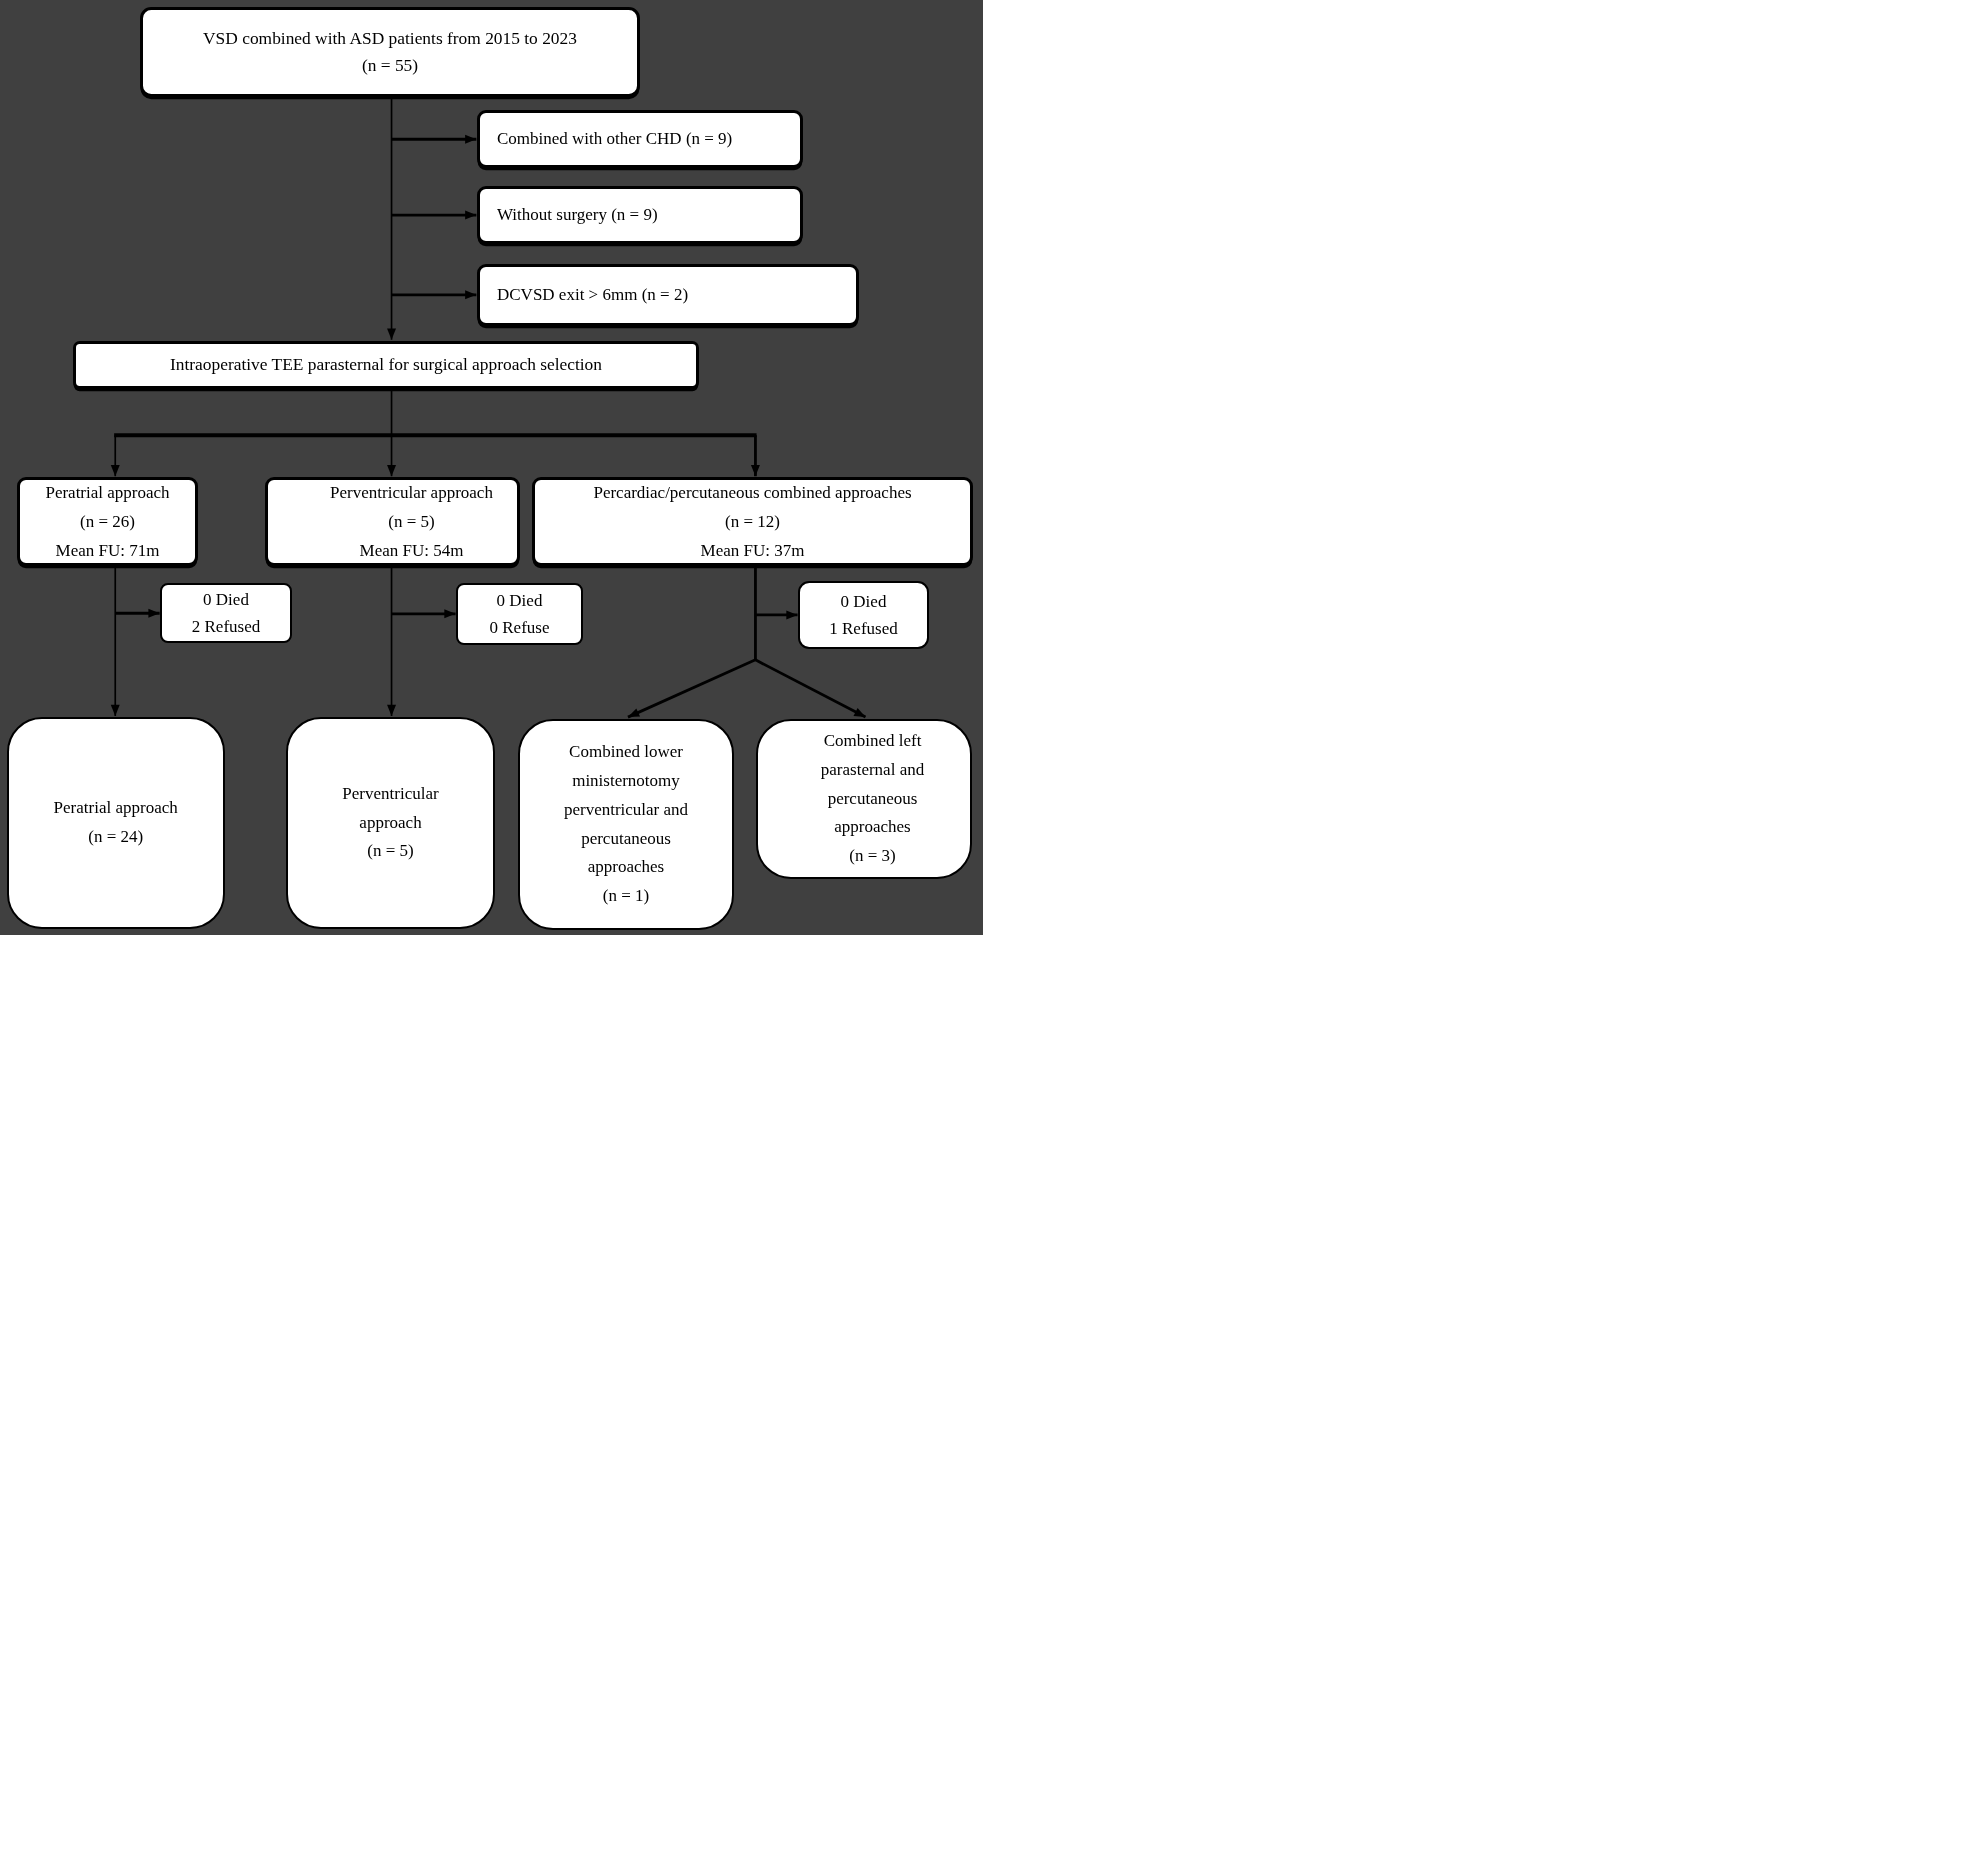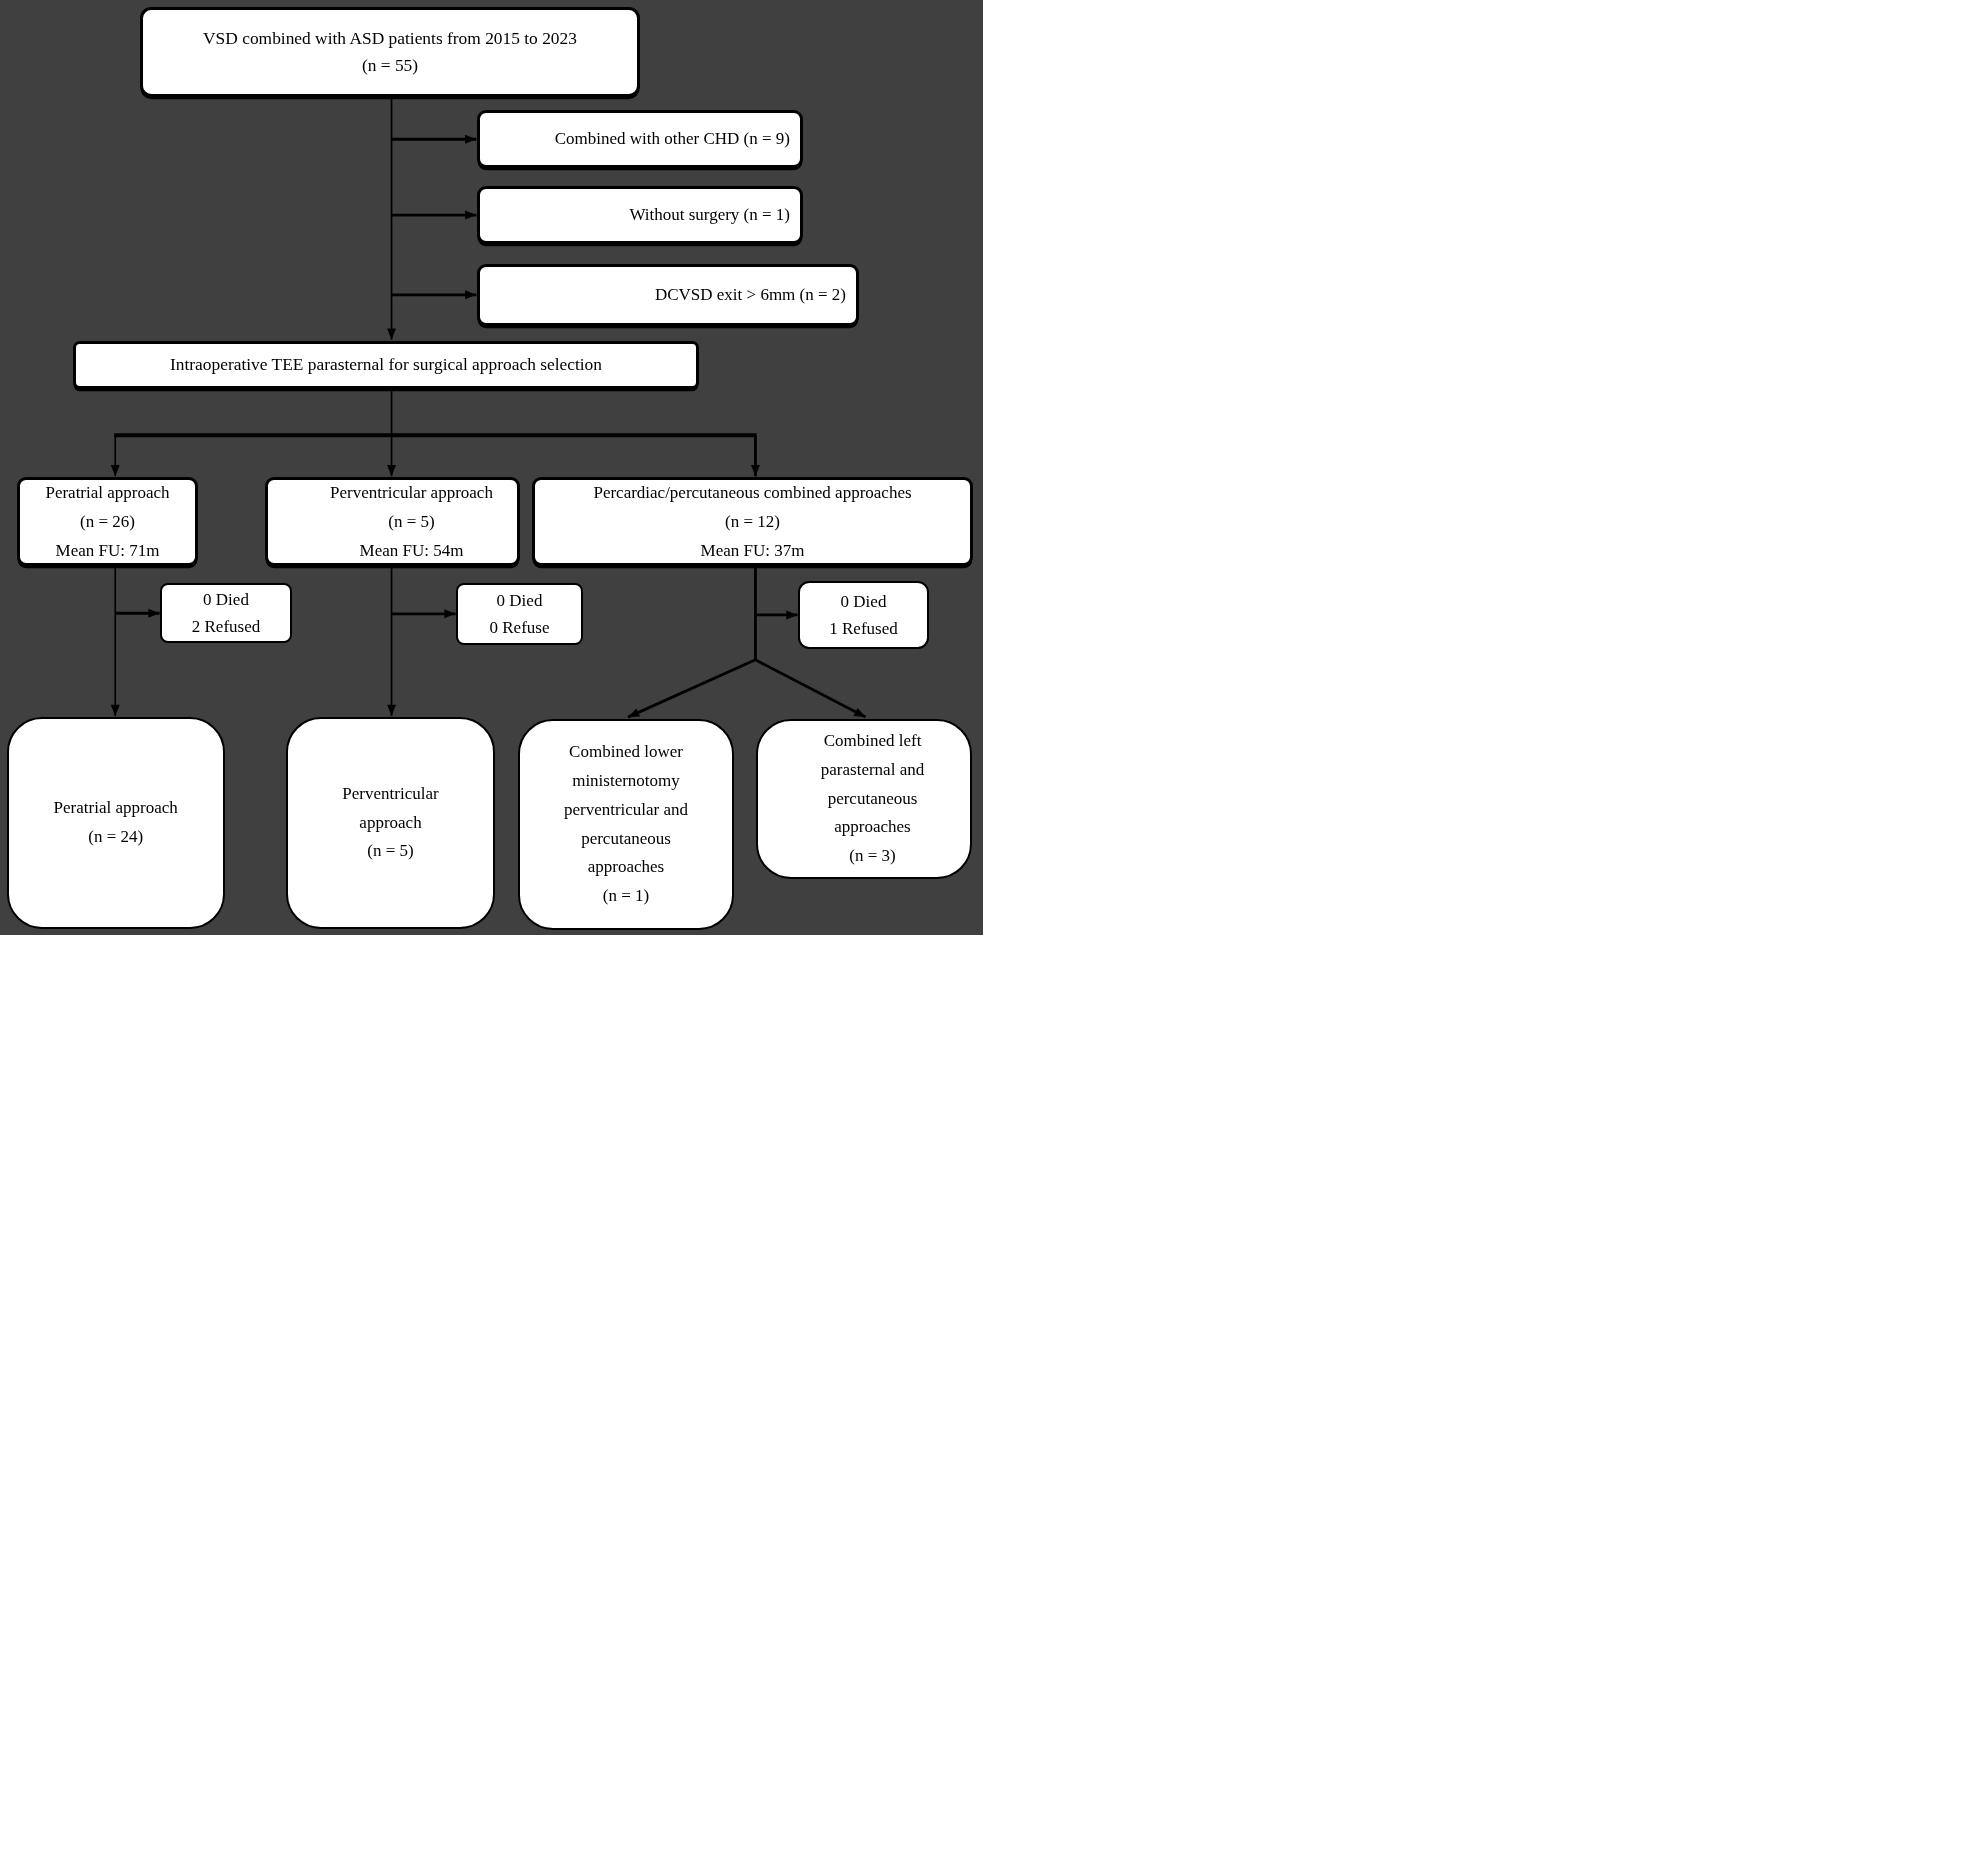--- a/index.html
+++ b/index.html
@@ -5,21 +5,21 @@
   html,body{margin:0;padding:0;background:#ffffff;}
   body{font-family:"Liberation Serif","DejaVu Serif",serif;color:#000;}
   .figure{position:relative;width:983px;height:935px;background:#404040;overflow:hidden;}
   .connectors{position:absolute;left:0;top:0;width:983px;height:935px;}
   .box{
     position:absolute;box-sizing:border-box;background:#fff;
     border:2.8px solid #000;display:flex;align-items:center;justify-content:center;
     text-align:center;font-size:17px;line-height:1.6;z-index:2;
   }
   .heavy{border-width:3.4px;box-shadow:0 2.8px 0 -0.6px #000;}
-  .left{justify-content:flex-start;text-align:right;padding-left:10px;padding-right:10px;}
+  .left{justify-content:flex-start;text-align:left;padding-left:17px;padding-right:10px;}
   .big{font-size:17.4px;}
   .branch{line-height:1.72;}
   .outcome{line-height:1.6;}
   .final{line-height:1.7;}
   .txt{white-space:pre-line;display:block;width:100%;}
 </style>
 </head>
 <body>
 
 <div class="figure">
@@ -57,21 +57,21 @@
   <div class="box heavy big" style="left:140px;top:6.7px;width:500px;height:90px;border-radius:11.2px;line-height:1.55;">
     <span class="txt">VSD combined with ASD patients from 2015 to 2023
 (n = 55)</span>
   </div>
 
   <div class="box heavy left" style="left:477px;top:110px;width:326px;height:58px;border-radius:9px;">
     <span class="txt">Combined with other CHD (n = 9)</span>
   </div>
 
   <div class="box heavy left" style="left:477px;top:186px;width:326px;height:58px;border-radius:9px;">
-    <span class="txt">Without surgery (n = 1)</span>
+    <span class="txt">Without surgery (n = 9)</span>
   </div>
 
   <div class="box heavy left" style="left:477px;top:264px;width:382px;height:62px;border-radius:9px;">
     <span class="txt">DCVSD exit &gt; 6mm (n = 2)</span>
   </div>
 
   <div class="box heavy big" style="left:73px;top:341px;width:626px;height:48px;border-radius:6.7px;">
     <span class="txt">Intraoperative TEE parasternal for surgical approach selection</span>
   </div>
 

